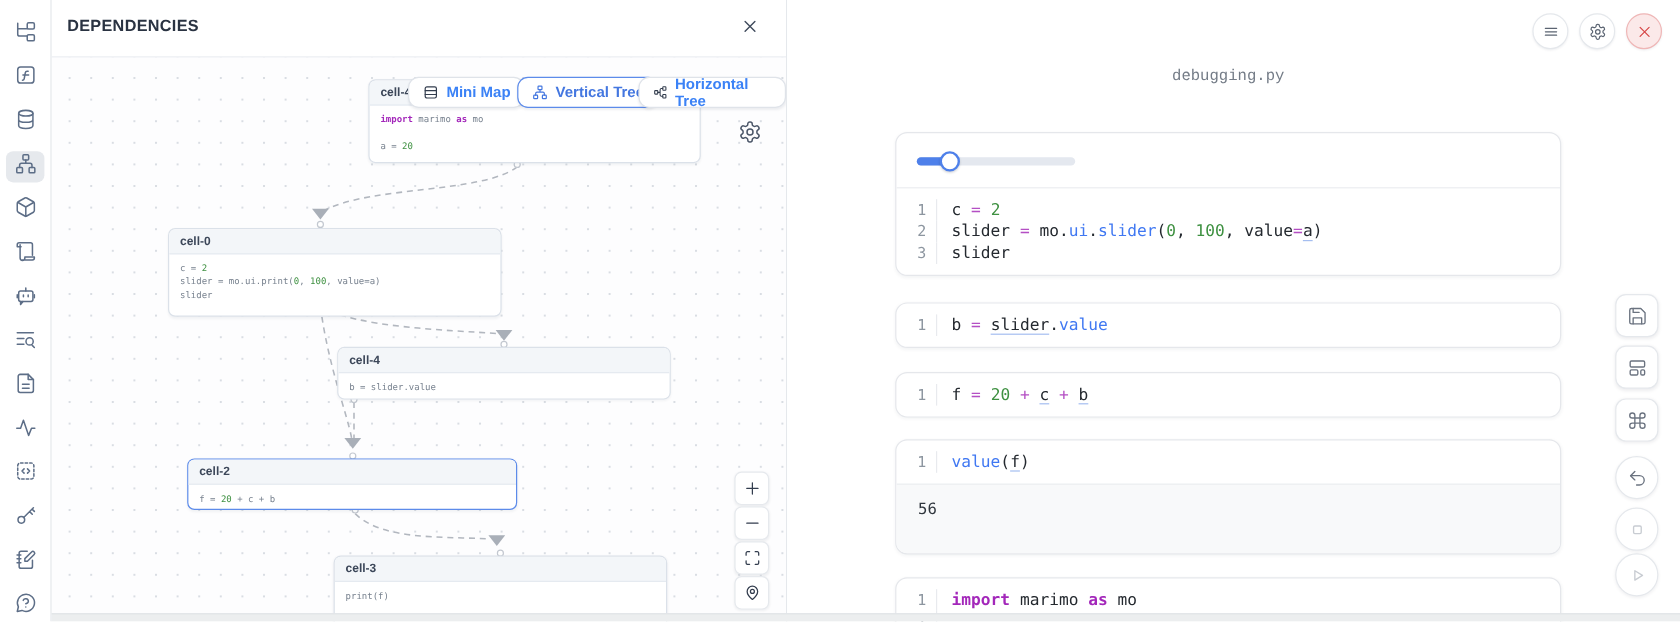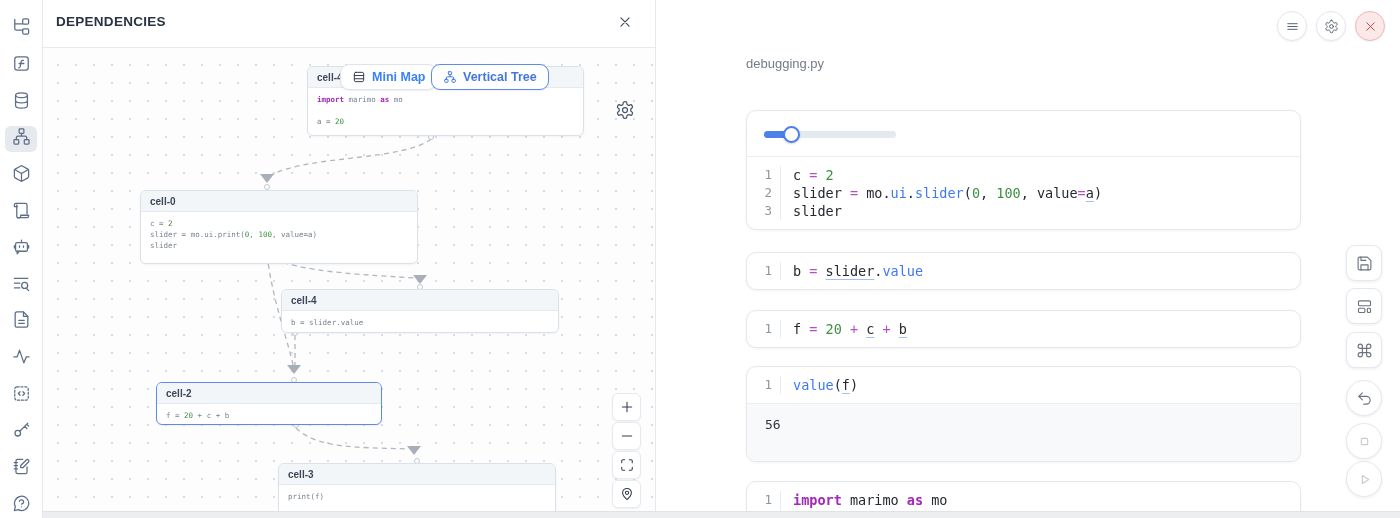--- a/index.html
+++ b/index.html
@@ -58,22 +58,22 @@
   .zoomctl{position:absolute;left:569px;top:345px;width:29px;display:flex;
     flex-direction:column;gap:1px}
   .zbtn{width:29px;height:28px;background:#fff;border:1px solid #e6e9ed;border-radius:6px;
     display:flex;align-items:center;justify-content:center;cursor:pointer;
     box-shadow:0 1px 2px rgba(20,30,50,.06)}
   .zbtn svg{width:14px;height:14px;stroke:#333d4e;fill:none;stroke-width:1.8;
     stroke-linecap:round;stroke-linejoin:round}
 
   
   .nb{position:absolute;left:656px;top:0;width:744px;height:518px;background:#fff}
-  .nb-title{position:absolute;left:90px;top:56px;width:555px;text-align:left;
-    font-family:Liberation Sans, sans-serif;font-size:13px;color:#747c87}
+  .nb-title{position:absolute;left:90px;top:56px;width:555px;text-align:center;
+    font-family:Liberation Mono, monospace;font-size:13px;color:#747c87}
   .topbtns{position:absolute;top:11px;right:15px;display:flex;gap:9px}
   .cbtn{width:30px;height:30px;border-radius:50%;background:#fff;border:1px solid #e5e8ec;
     box-shadow:0 1px 2px rgba(20,30,50,.07);display:flex;align-items:center;
     justify-content:center;cursor:pointer}
   .cbtn svg{width:15px;height:15px;stroke:#5b6472;fill:none;stroke-width:1.6;
     stroke-linecap:round;stroke-linejoin:round}
   .cbtn.danger{background:#fbe9e9;border-color:#efb6b6}
   .cbtn.danger svg{stroke:#d64545}
 
   .cells{position:absolute;left:90px;top:110px;width:555px}
@@ -261,21 +261,21 @@
             <div class="crow"><span><span>slider = mo.ui.print(</span><span class="tk-num">0</span><span>, </span><span class="tk-num">100</span><span>, value=a)</span></span></div>
             <div class="crow"><span><span>slider</span></span></div>
           </div>
       </div>
       <div class="gnode" style="left:238px;top:241px;width:278px;height:44px">
         <div class="gnode-h">cell-4</div>
         <div class="gnode-b">
             <div class="crow"><span><span>b = slider.value</span></span></div>
           </div>
       </div>
-      <div class="gnode selected" style="left:113px;top:334px;width:226px;height:43px">
+      <div class="gnode selected" style="left:113px;top:334px;width:275px;height:43px">
         <div class="gnode-h">cell-2</div>
         <div class="gnode-b">
             <div class="crow"><span><span>f = </span><span class="tk-num">20</span><span> + c + b</span></span></div>
           </div>
       </div>
       <div class="gnode" style="left:235px;top:415px;width:278px;height:61px">
         <div class="gnode-h">cell-3</div>
         <div class="gnode-b">
             <div class="crow"><span><span>print(f)</span></span></div>
           </div>
@@ -289,20 +289,29 @@
         <span>Mini Map</span>
       </div>
       <div class="view-btn active" style="left:388px">
         <svg viewBox="0 0 24 24">
             <rect x="9.2" y="3" width="5.6" height="5" rx="1"></rect>
             <rect x="3" y="16" width="5.6" height="5" rx="1"></rect>
             <rect x="15.4" y="16" width="5.6" height="5" rx="1"></rect>
             <path d="M12 8v3.5M5.8 16v-2.3a2 2 0 0 1 2-2h8.4a2 2 0 0 1 2 2V16"></path>
           </svg>
         <span>Vertical Tree</span>
+      </div>
+      <div class="view-btn" style="left:489px">
+        <svg viewBox="0 0 24 24">
+            <rect x="3" y="9.2" width="5" height="5.6" rx="1"></rect>
+            <rect x="16" y="3" width="5" height="5.6" rx="1"></rect>
+            <rect x="16" y="15.4" width="5" height="5.6" rx="1"></rect>
+            <path d="M8 12h3.5M16 5.8h-2.3a2 2 0 0 0-2 2v8.4a2 2 0 0 0 2 2H16"></path>
+          </svg>
+        <span>Horizontal Tree</span>
       </div>
 
       <span class="graph-gear">
         <svg viewBox="0 0 24 24">
             <path d="M12.22 2h-.44a2 2 0 0 0-2 2v.18a2 2 0 0 1-1 1.73l-.43.25a2 2 0 0 1-2 0l-.15-.08a2 2 0 0 0-2.73.73l-.22.38a2 2 0 0 0 .73 2.73l.15.1a2 2 0 0 1 1 1.72v.51a2 2 0 0 1-1 1.74l-.15.09a2 2 0 0 0-.73 2.73l.22.38a2 2 0 0 0 2.73.73l.15-.08a2 2 0 0 1 2 0l.43.25a2 2 0 0 1 1 1.73V20a2 2 0 0 0 2 2h.44a2 2 0 0 0 2-2v-.18a2 2 0 0 1 1-1.73l.43-.25a2 2 0 0 1 2 0l.15.08a2 2 0 0 0 2.73-.73l.22-.39a2 2 0 0 0-.73-2.73l-.15-.08a2 2 0 0 1-1-1.74v-.5a2 2 0 0 1 1-1.74l.15-.09a2 2 0 0 0 .73-2.73l-.22-.38a2 2 0 0 0-2.73-.73l-.15.08a2 2 0 0 1-2 0l-.43-.25a2 2 0 0 1-1-1.73V4a2 2 0 0 0-2-2z"></path>
             <circle cx="12" cy="12" r="3"></circle>
           </svg>
       </span>
 
       <div class="zoomctl">

